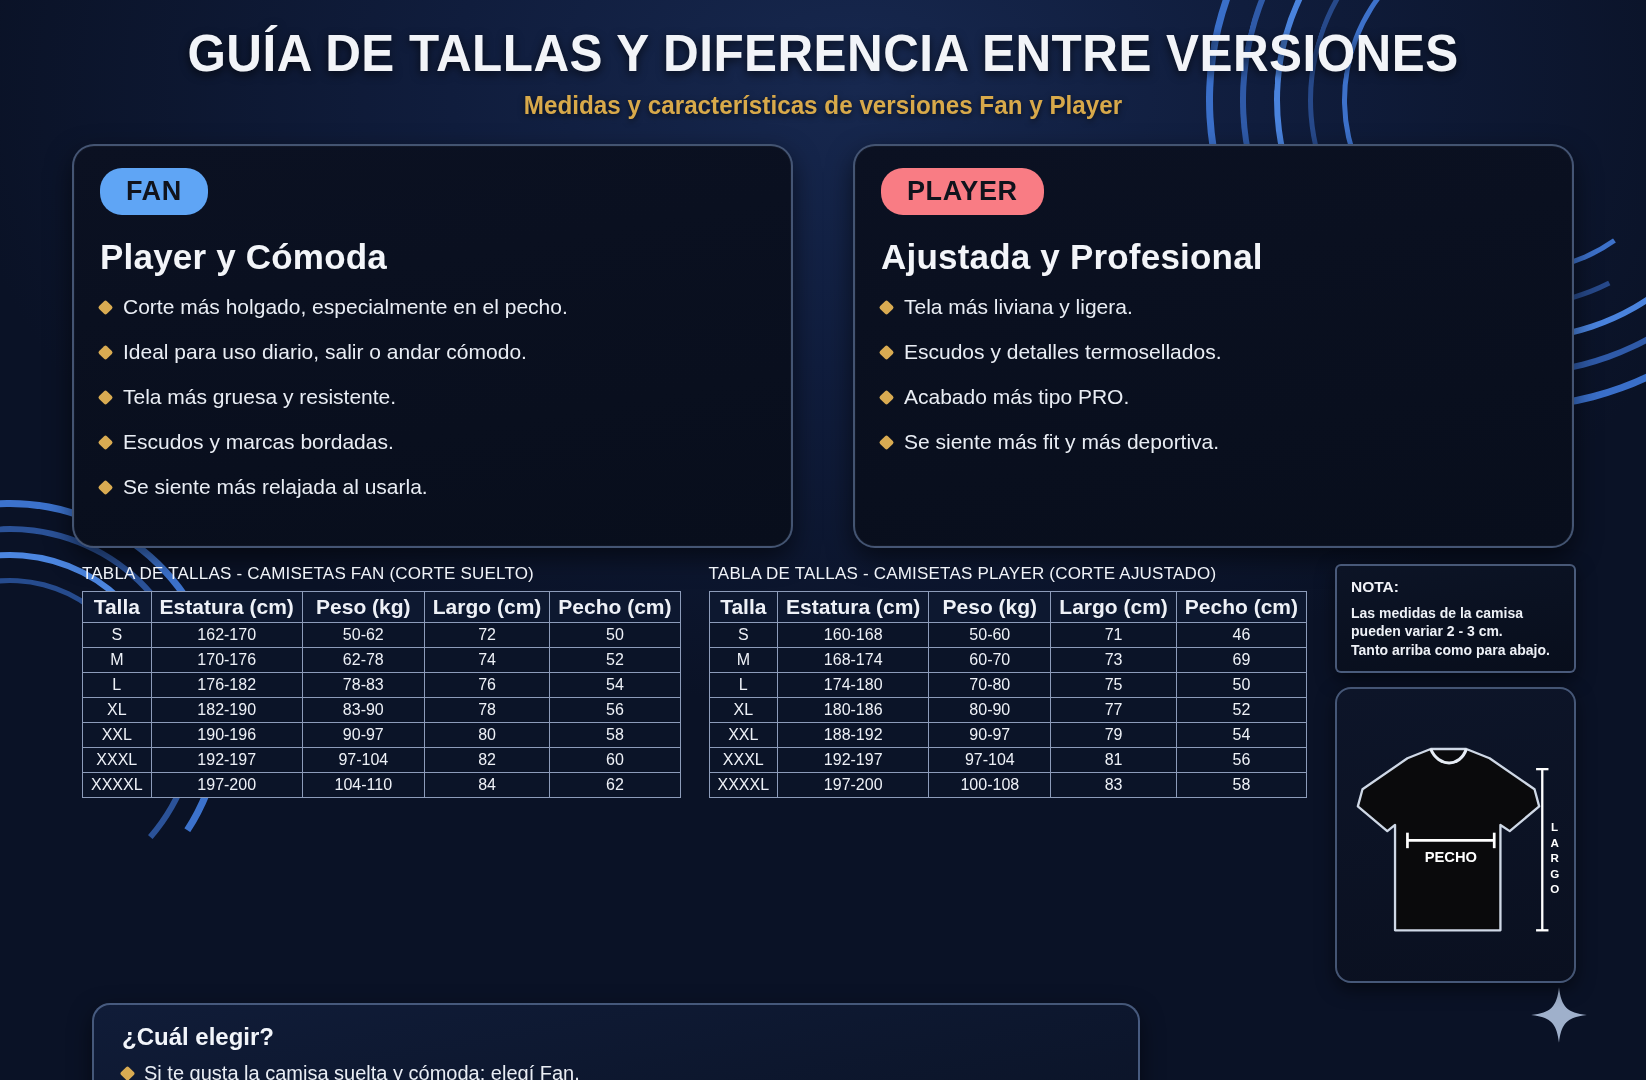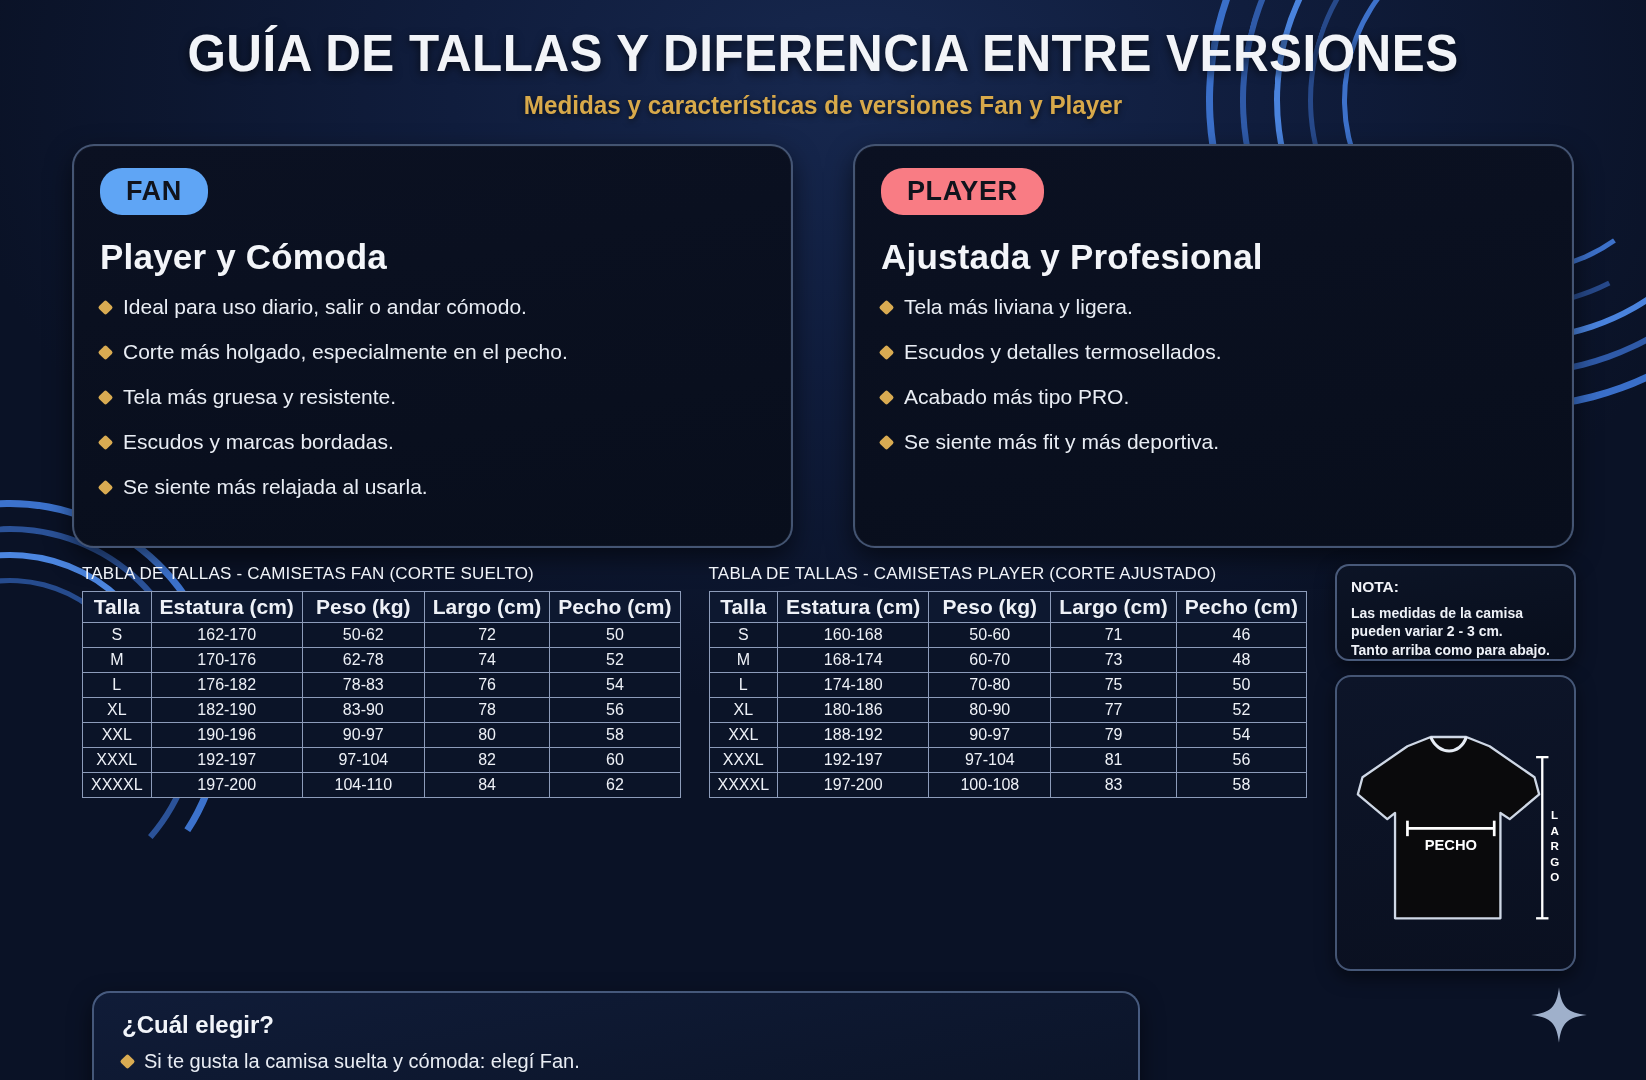--- a/index.html
+++ b/index.html
@@ -171,24 +171,24 @@
 
   
   .right-col {
     margin-left: auto;
     width: 300px;
     display: flex;
     flex-direction: column;
     gap: 14px;
   }
   .note-box {
-    border-radius: 14px;
+    border-radius: 6px;
     border: 2px solid rgba(150,180,230,.45);
     background: linear-gradient(170deg, #0c1426 0%, #080e1c 100%);
-    padding: 12px 14px 0 14px;
+    padding: 12px 14px 12px 14px;
     box-shadow: 0 6px 18px rgba(0,0,0,.5);
   }
   .note-title { font-size: 15.5px; font-weight: 700; color: #f2f4f9; margin-bottom: 8px; }
   .note-line { font-size: 14px; font-weight: 700; color: #eef1f7; line-height: 1.3; }
 
   .shirt-box {
     border-radius: 16px;
     border: 2px solid rgba(150,180,230,.42);
     background: linear-gradient(170deg, #0d1529 0%, #0a1020 100%);
     padding: 10px;
@@ -261,25 +261,25 @@
   </div>
 
   <div class="cards">
 
     <div class="card">
       <div class="badge fan">FAN</div>
       <h2>Player y Cómoda</h2>
       <ul class="feats">
         <li>
           <span class="dot"></span>
+          <span>Corte más holgado, especialmente en el pecho.</span>
+        </li>
+        <li>
+          <span class="dot"></span>
           <span>Ideal para uso diario, salir o andar cómodo.</span>
-        </li>
-        <li>
-          <span class="dot"></span>
-          <span>Corte más holgado, especialmente en el pecho.</span>
         </li>
         <li>
           <span class="dot"></span>
           <span>Tela más gruesa y resistente.</span>
         </li>
         <li>
           <span class="dot"></span>
           <span>Escudos y marcas bordadas.</span>
         </li>
         <li>
@@ -399,21 +399,21 @@
             <td>160-168</td>
             <td>50-60</td>
             <td>71</td>
             <td>46</td>
           </tr>
           <tr>
             <td class="size-cell">M</td>
             <td>168-174</td>
             <td>60-70</td>
             <td>73</td>
-            <td>48</td>
+            <td>69</td>
           </tr>
           <tr>
             <td class="size-cell">L</td>
             <td>174-180</td>
             <td>70-80</td>
             <td>75</td>
             <td>50</td>
           </tr>
           <tr>
             <td class="size-cell">XL</td>

